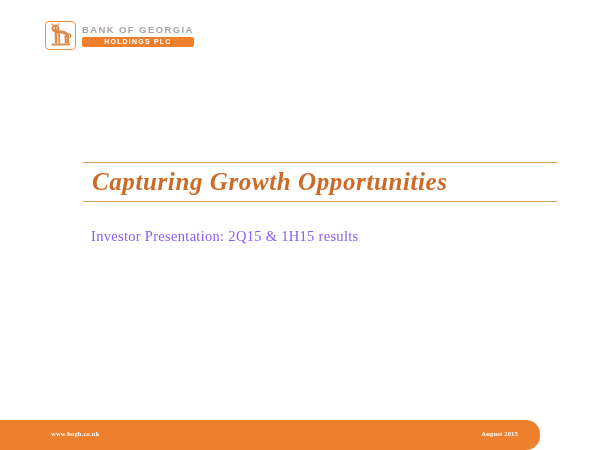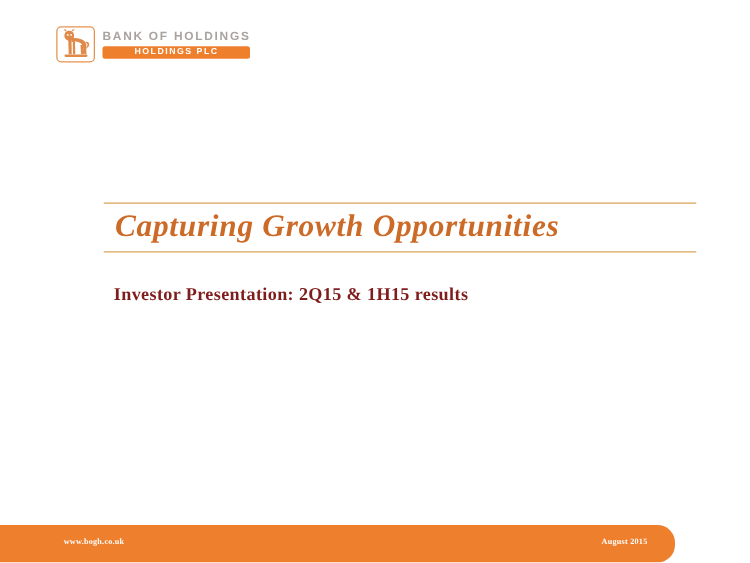--- a/index.html
+++ b/index.html
@@ -100,22 +100,22 @@
     white-space: nowrap;
     font-style: italic;
   }
 
   .slide-subtitle {
     position: absolute;
     left: 91px;
     top: 228px;
     font-family: "Liberation Serif", serif;
     font-size: 14.5px;
-    font-weight: bold;
-    color: #7f1d1d;
+    font-weight: normal;
+    color: #8b5cf6;
     letter-spacing: 0.3px;
     white-space: nowrap;
   }
 
   
   .footer {
     position: absolute;
     left: 0;
     top: 420px;
     width: 540px;
@@ -182,21 +182,21 @@
 
           <rect x="5.6" y="21.6" width="18.4" height="1.9" rx="0.9"></rect>
         </g>
         <g fill="#ffffff">
           <circle cx="8.2" cy="5.9" r="0.75"></circle>
           <circle cx="10.9" cy="5.9" r="0.75"></circle>
         </g>
       </svg>
     </div>
     <div class="logo-text">
-      <div class="logo-title">BANK OF HOLDINGS</div>
+      <div class="logo-title">BANK OF GEORGIA</div>
       <div class="logo-sub-bar">
         <div class="logo-sub">HOLDINGS PLC</div>
       </div>
     </div>
   </div>
 
   <div class="title-block">
     <div class="rule"></div>
     <div class="slide-title">Capturing Growth Opportunities</div>
     <div class="rule rule-bottom"></div>

